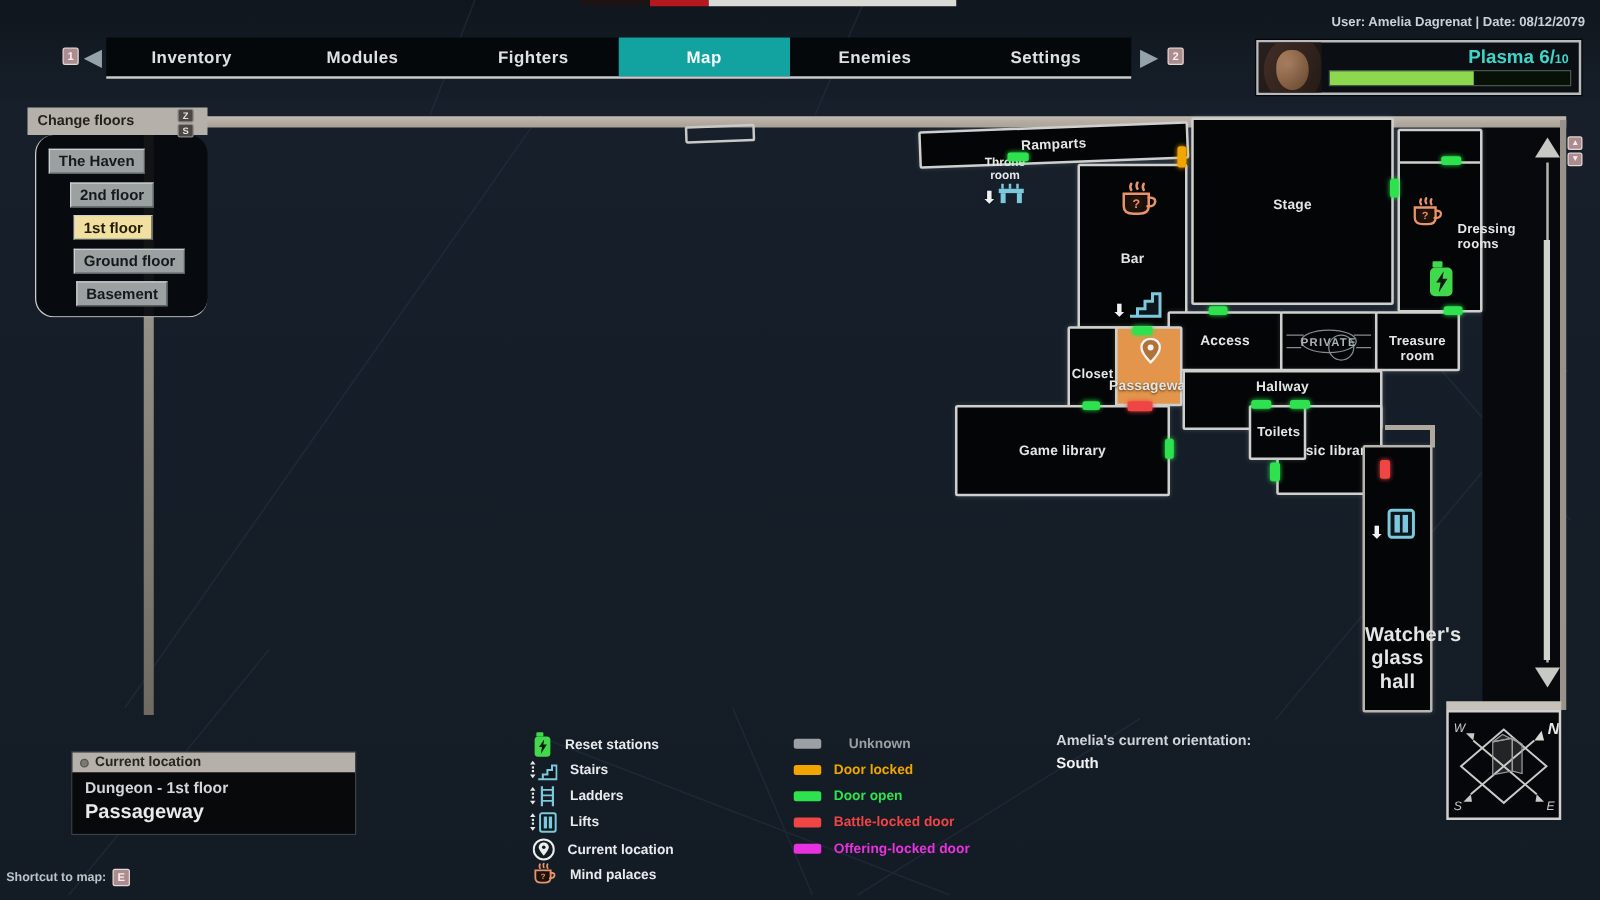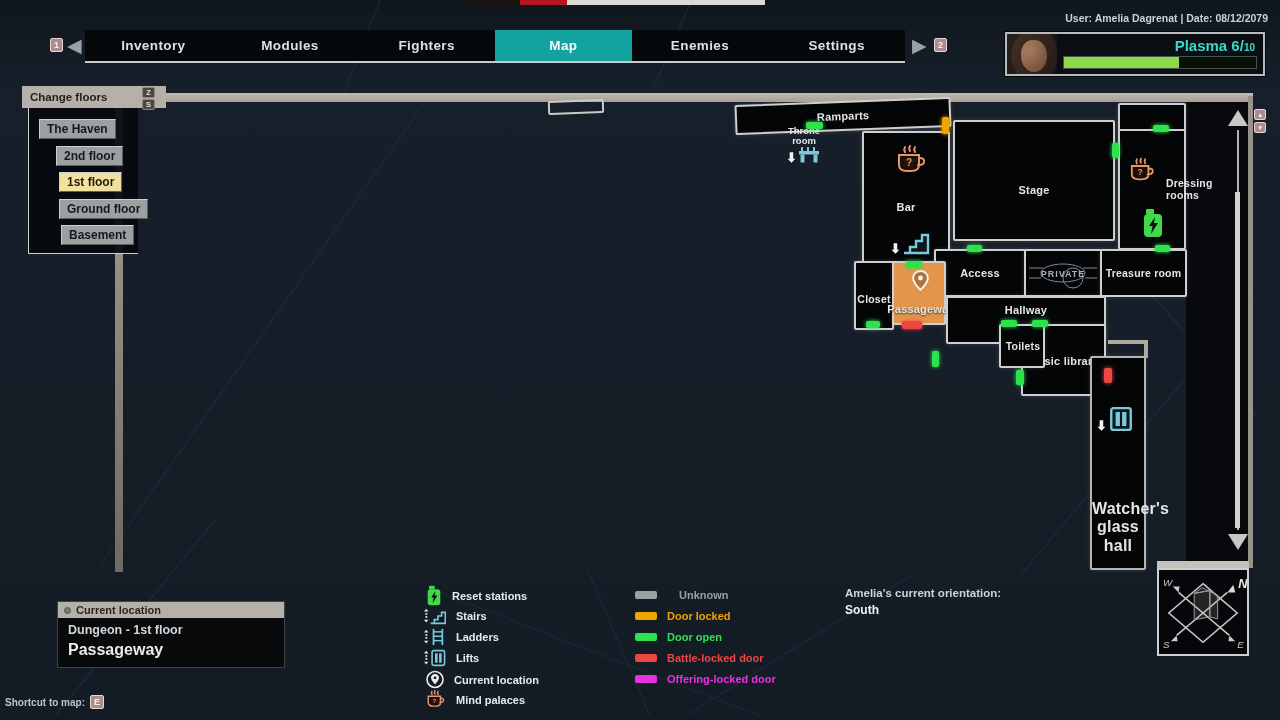--- a/index.html
+++ b/index.html
@@ -41,22 +41,22 @@
   .plasma-right{flex:1;position:relative;}
   .plasma-text{position:absolute;right:8px;top:3px;font-weight:700;color:var(--plasma-text);font-size:15px;}
   .plasma-text .max{font-size:10px;}
   .plasma-bar{position:absolute;left:6px;right:6px;bottom:5px;height:13px;background:#081108;border:1px solid #47564a;}
   .plasma-fill{height:100%;background:var(--plasma-fill);}
 
   
   .floors-header{left:22px;top:86px;width:144px;height:22px;background:#b6b0aa;z-index:3;
     display:flex;align-items:center;padding-left:8px;font-size:11.5px;font-weight:700;color:#23211e;}
   .floors-keys{left:142px;top:87px;z-index:4;display:flex;flex-direction:column;gap:1px;}
-  .floors-body{left:28px;top:108px;width:110px;height:146px;background:rgba(6,9,12,.93);z-index:3;
-    border-left:1px solid #cfcfcd;border-bottom:1px solid #cfcfcd;}
+  .floors-body{left:28px;top:108px;width:138px;height:146px;background:rgba(6,9,12,.93);z-index:3;
+    border-left:1px solid #cfcfcd;border-bottom:1px solid #cfcfcd;border-radius:15px;}
   .floor-btn{position:absolute;background:#9ba1a1;border:1px solid #5a6060;border-top-color:#ccd0d0;border-left-color:#ccd0d0;
     color:#16191b;font-size:12px;font-weight:700;padding:2px 7px;white-space:nowrap;cursor:default;}
   .floor-btn.selected{background:#f2e0a0;color:#241d05;}
 
   
   .wall-top{left:115px;top:93px;width:1138px;height:9px;background:linear-gradient(180deg,#c2bab0,#a79f94);z-index:1;}
   .wall-left{left:115px;top:93px;width:8px;height:479px;background:linear-gradient(180deg,#aaa49a,#6e6a62);z-index:1;}
   .wall-right{left:1248px;top:96px;width:5px;height:472px;background:#98928a;z-index:1;}
   .right-strip{left:1186px;top:102px;width:62px;height:466px;background:#07090c;z-index:1;}
   .room{position:absolute;background:#040507;border:2px solid #cfcfcd;border-radius:2px;z-index:1;
@@ -217,21 +217,21 @@
     </svg>
     <div class="room-label" style="top:68px;">Bar</div>
     <div class="map-ico" style="left:26px;top:96px;">
       <span class="dn-arrow">⬇</span>
       <svg width="28" height="26" viewBox="0 0 28 26">
         <path d="M2,24 h6 v-6 h6 v-6 h6 v-6 h6 v18 z" fill="#0c161b" stroke="#7cc8dc" stroke-width="2.4"></path>
       </svg>
     </div>
   </div>
 
-  <div class="abs room" style="left:953px;top:120px;width:162px;height:121px;">
+  <div class="abs room" style="left:953px;top:94px;width:162px;height:150px;">
     <div class="room-label" style="top:62px;">Stage</div>
   </div>
 
   <div class="abs room" style="left:1118px;top:103px;width:68px;height:147px;">
     <div style="position:absolute;left:0;top:24px;width:100%;border-bottom:2px solid #cfcfcd;"></div>
     <svg style="position:absolute;left:6px;top:52px;" width="30" height="28" viewBox="0 0 36 32">
       <g stroke="#e8936a" stroke-width="2.2" fill="none" stroke-linecap="round">
         <path d="M13,2 q-1.5,2.5 0,5"></path>
           <path d="M18,1 q-1.5,2.5 0,5"></path>
           <path d="M23,2 q-1.5,2.5 0,5"></path>
@@ -258,40 +258,43 @@
         <line x1="0" y1="12" x2="14" y2="12"></line>
           <line x1="54" y1="12" x2="68" y2="12"></line>
         <line x1="0" y1="22" x2="12" y2="22"></line>
           <line x1="56" y1="22" x2="68" y2="22"></line>
         <ellipse cx="34" cy="17" rx="22" ry="9"></ellipse>
         <circle cx="44" cy="22" r="10"></circle>
       </g>
       <text x="34" y="20.5" text-anchor="middle" font-size="9" font-weight="bold" letter-spacing="1" fill="#aab2b6">PRIVATE</text>
     </svg>
   </div>
-  <div class="abs room" style="left:1100px;top:249px;width:87px;height:48px;">
+  <div class="abs room" style="left:1100px;top:249px;width:68px;height:48px;">
     <div class="room-label" style="top:16px;font-size:10.5px;">Treasure room</div>
   </div>
 
   <div class="abs room" style="left:854px;top:261px;width:40px;height:69px;">
     <div class="room-label" style="top:30px;left:-6px;width:48px;font-size:10.5px;">Closet</div>
   </div>
 
   <div class="abs room orange-room" style="left:892px;top:261px;width:54px;height:64px;">
     <svg style="position:absolute;left:18px;top:7px;" width="17" height="21" viewBox="0 0 16 20">
       <path d="M8,1 C12.4,1 15,4.1 15,7.7 C15,12 8,19 8,19 C8,19 1,12 1,7.7 C1,4.1 3.6,1 8,1 Z" fill="rgba(20,10,2,0.25)" stroke="#f4f4f2" stroke-width="1.8"></path>
       <circle cx="8" cy="7.6" r="2.3" fill="#f4f4f2"></circle>
     </svg>
     <div class="room-label" style="top:40px;left:-14px;width:82px;text-shadow:0 1px 2px rgba(40,20,0,.8);">Passageway</div>
   </div>
 
   <div class="abs room" style="left:946px;top:296px;width:160px;height:48px;">
     <div class="room-label" style="top:6px;">Hallway</div>
   </div>
 
+  <div class="abs room" style="left:764px;top:324px;width:172px;height:73px;">
+    <div class="room-label" style="top:29px;">Game library</div>
+  </div>
   <div class="abs room" style="left:1021px;top:324px;width:85px;height:72px;">
     <div class="room-label" style="top:29px;">Music library</div>
   </div>
   <div class="abs room" style="left:999px;top:324px;width:46px;height:44px;">
     <div class="room-label" style="top:14px;left:-8px;width:60px;font-size:10.5px;">Toilets</div>
   </div>
 
   <div class="abs wall-elbow"></div>
   <div class="abs room" style="left:1090px;top:356px;width:56px;height:214px;border-color:#b8b4ae;">
     <div class="map-ico" style="left:4px;top:48px;">

